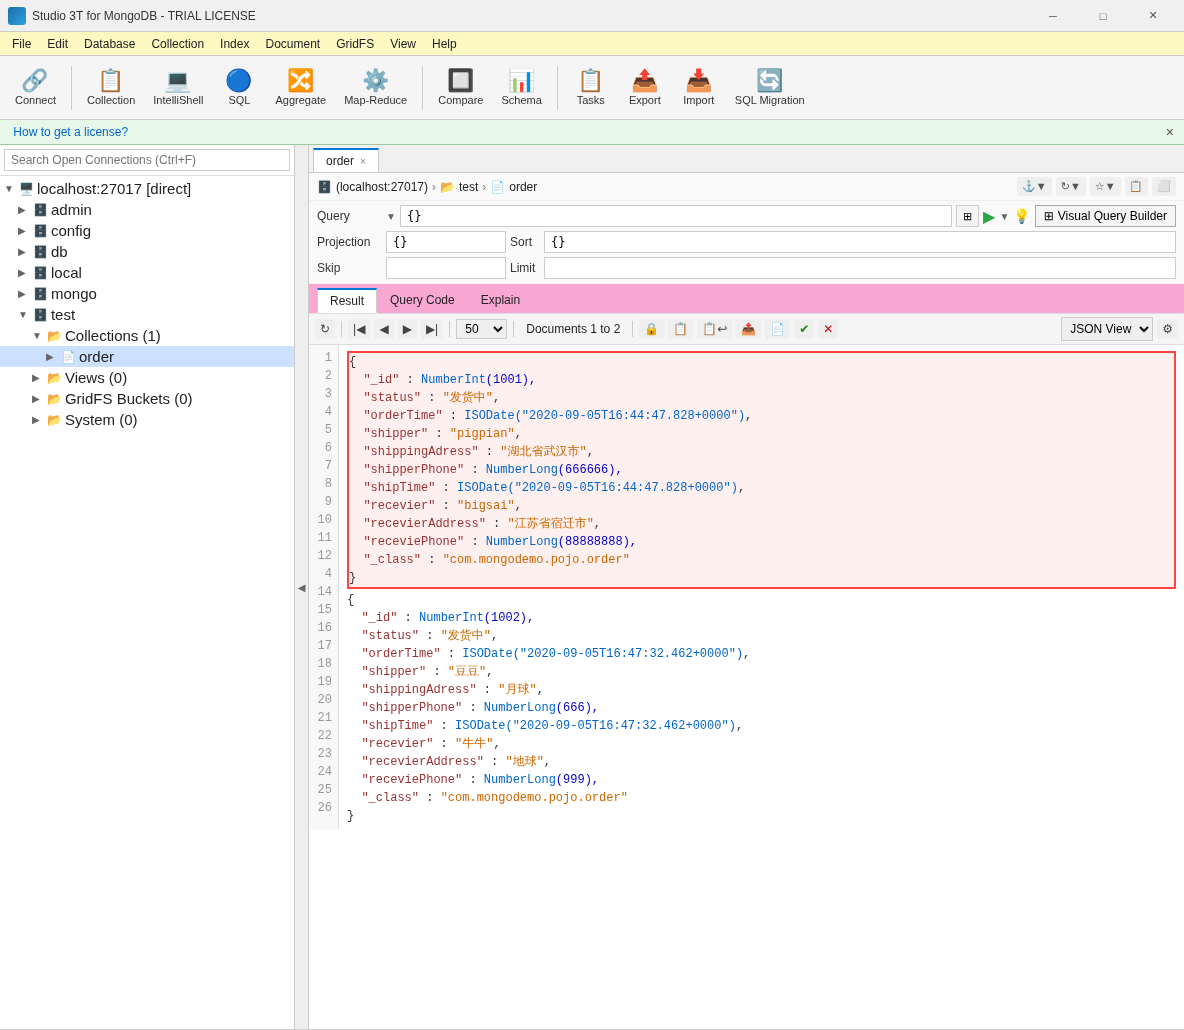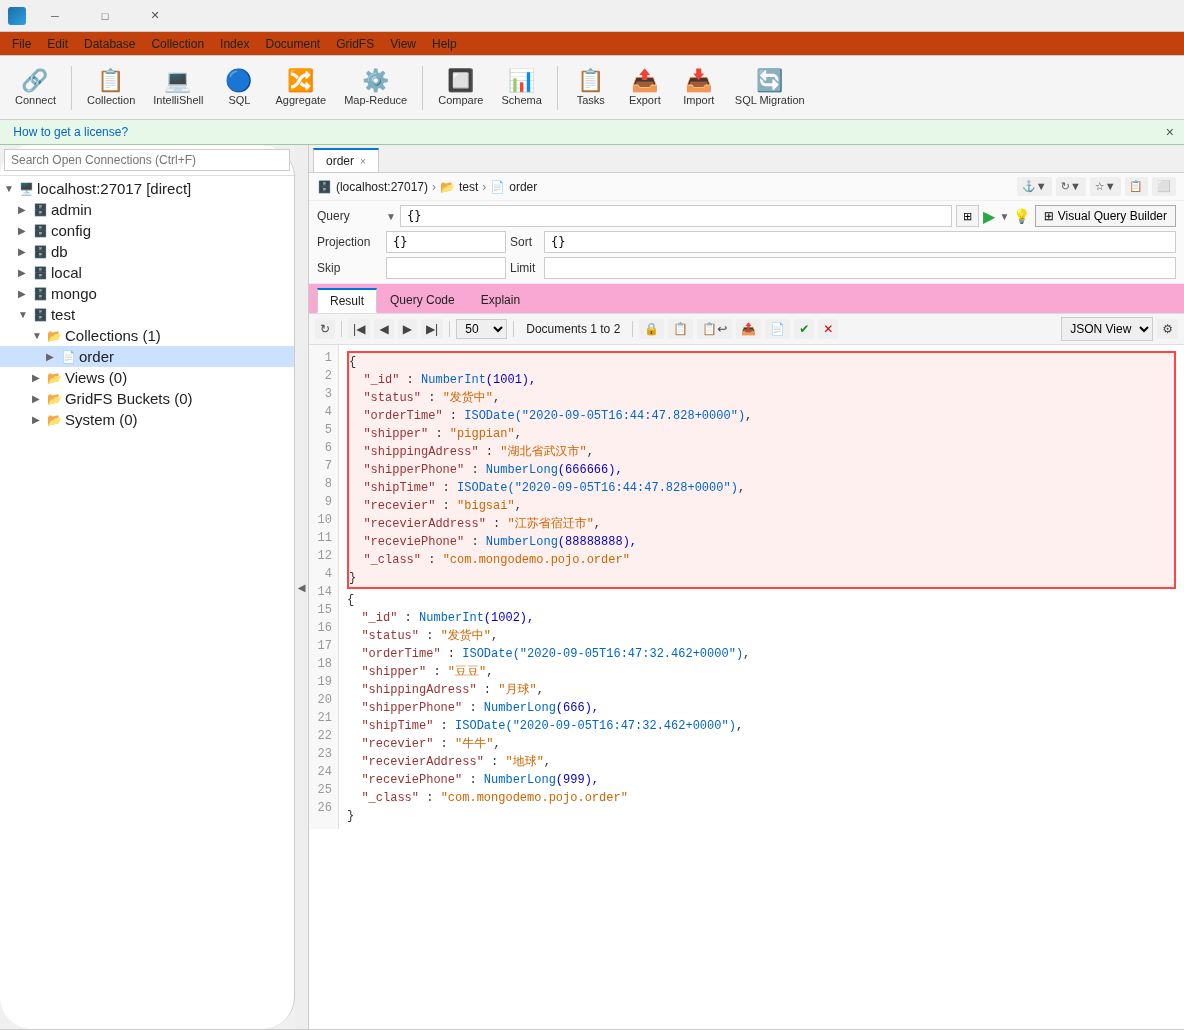--- a/index.html
+++ b/index.html
@@ -6,40 +6,40 @@
     body { font-family: 'Segoe UI', Arial, sans-serif; font-size: 12px; background: #f0f0f0; color: #222; width: 1184px; height: 1030px; overflow: hidden; }
 
     
     #titlebar { background: #f0f0f0; height: 32px; display: flex; align-items: center; padding: 0 8px; border-bottom: 1px solid #ccc; }
     #titlebar .app-icon { width: 18px; height: 18px; margin-right: 6px; background: linear-gradient(135deg, #1a6fa8, #2fa0e0); border-radius: 3px; display: inline-block; }
     #titlebar .title { flex: 1; font-size: 12px; color: #333; }
     #titlebar .win-controls { display: flex; gap: 4px; }
     #titlebar .win-btn { width: 46px; height: 32px; display: flex; align-items: center; justify-content: center; cursor: pointer; font-size: 11px; color: #555; }
 
     
-    #menubar { background: #c2410c; height: 24px; display: flex; align-items: center; padding: 0 4px; border-bottom: 1px solid #ccc; }
+    #menubar { background: #fef9c3; height: 24px; display: flex; align-items: center; padding: 0 4px; border-bottom: 1px solid #ccc; }
     #menubar .menu-item { padding: 2px 8px; cursor: pointer; font-size: 12px; color: #222; }
 
     
     #toolbar { background: #f5f5f5; height: 64px; display: flex; align-items: center; padding: 4px 8px; border-bottom: 1px solid #ccc; gap: 4px; }
     .toolbar-btn { display: flex; flex-direction: column; align-items: center; justify-content: center; min-width: 50px; height: 56px; padding: 4px 6px; cursor: pointer; border: 1px solid transparent; border-radius: 3px; font-size: 11px; color: #333; gap: 2px; }
     .toolbar-icon { font-size: 22px; line-height: 1; }
     .toolbar-sep { width: 1px; height: 44px; background: #ccc; margin: 0 4px; }
     .toolbar-label { font-size: 11px; }
 
     
     #trial-notice { background: #e8f8e8; border-bottom: 1px solid #a0c8a0; padding: 4px 10px; font-size: 12px; color: #222; display: flex; align-items: center; }
     #trial-notice a { color: #0066cc; cursor: pointer; }
     #trial-notice .close-x { margin-left: auto; cursor: pointer; font-size: 14px; color: #555; }
 
     
     #main { display: flex; height: calc(1030px - 32px - 24px - 64px - 26px); }
 
     
-    #sidebar { width: 295px; background: #fff; border-right: 1px solid #ccc; display: flex; flex-direction: column; border-radius: 32px; }
+    #sidebar { width: 295px; background: #fff; border-right: 1px solid #ccc; display: flex; flex-direction: column; }
     #sidebar-search { padding: 4px; border-bottom: 1px solid #ddd; }
     #sidebar-search input { width: 100%; padding: 3px 6px; border: 1px solid #ccc; font-size: 12px; }
     #sidebar-toggle { width: 14px; background: #eee; border-right: 1px solid #ccc; cursor: pointer; display: flex; align-items: center; justify-content: center; font-size: 10px; color: #666; }
     #tree { flex: 1; overflow-y: auto; font-size: 12px; padding: 2px 0; }
     .tree-item { display: flex; align-items: center; padding: 2px 4px; cursor: pointer; white-space: nowrap; }
     .tree-item.selected { background: #cce0ff; }
     .tree-arrow { display: inline-block; width: 12px; font-size: 10px; color: #666; cursor: pointer; }
     .tree-icon { margin: 0 3px; }
     .tree-label { font-size: 15px; }
 
@@ -102,20 +102,21 @@
     
     #statusbar { height: 26px; background: #f0f0f0; border-top: 1px solid #ccc; display: flex; align-items: center; padding: 0 8px; font-size: 12px; }
 
     .sidebar-wrapper { display: flex; height: 100%; }
   </style>
 </head>
 <body>
 
 <div id="titlebar">
   <span class="app-icon"></span>
+  <span class="title">Studio 3T for MongoDB - TRIAL LICENSE</span>
   <div class="win-controls">
     <div class="win-btn">─</div>
     <div class="win-btn">□</div>
     <div class="win-btn close">✕</div>
   </div>
 </div>
 
 <div id="menubar">
   <span class="menu-item">File</span>
   <span class="menu-item">Edit</span>

